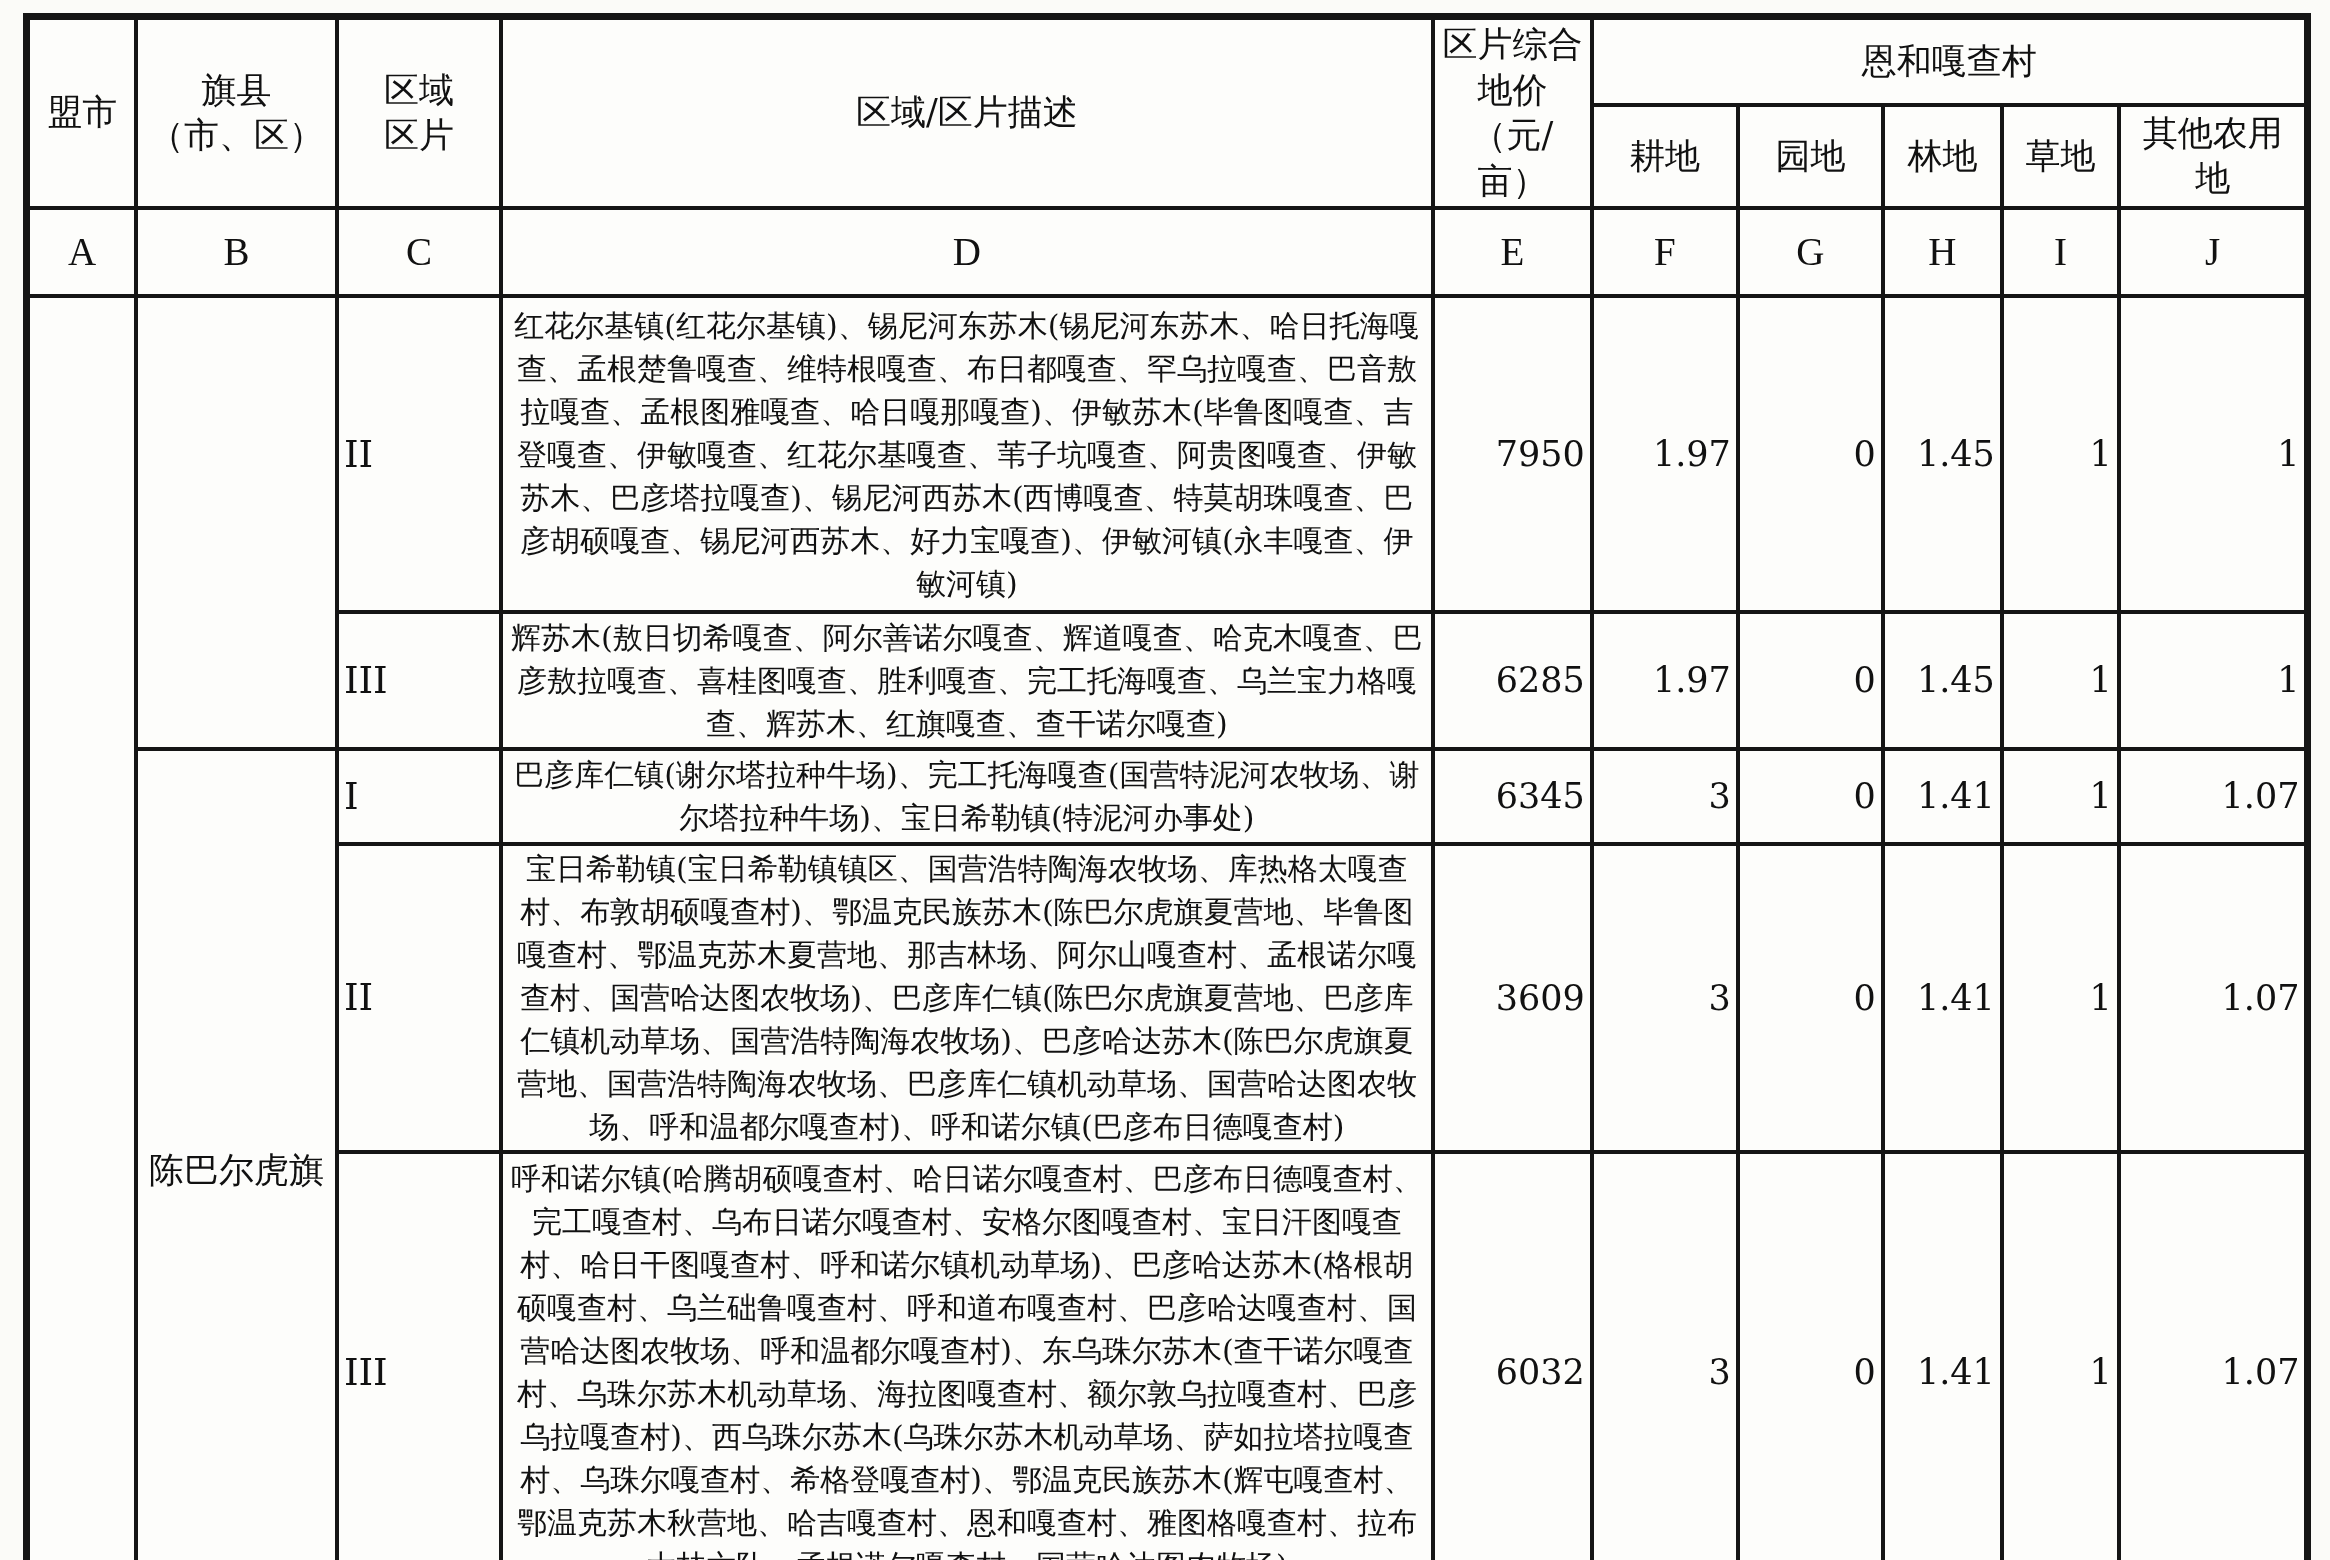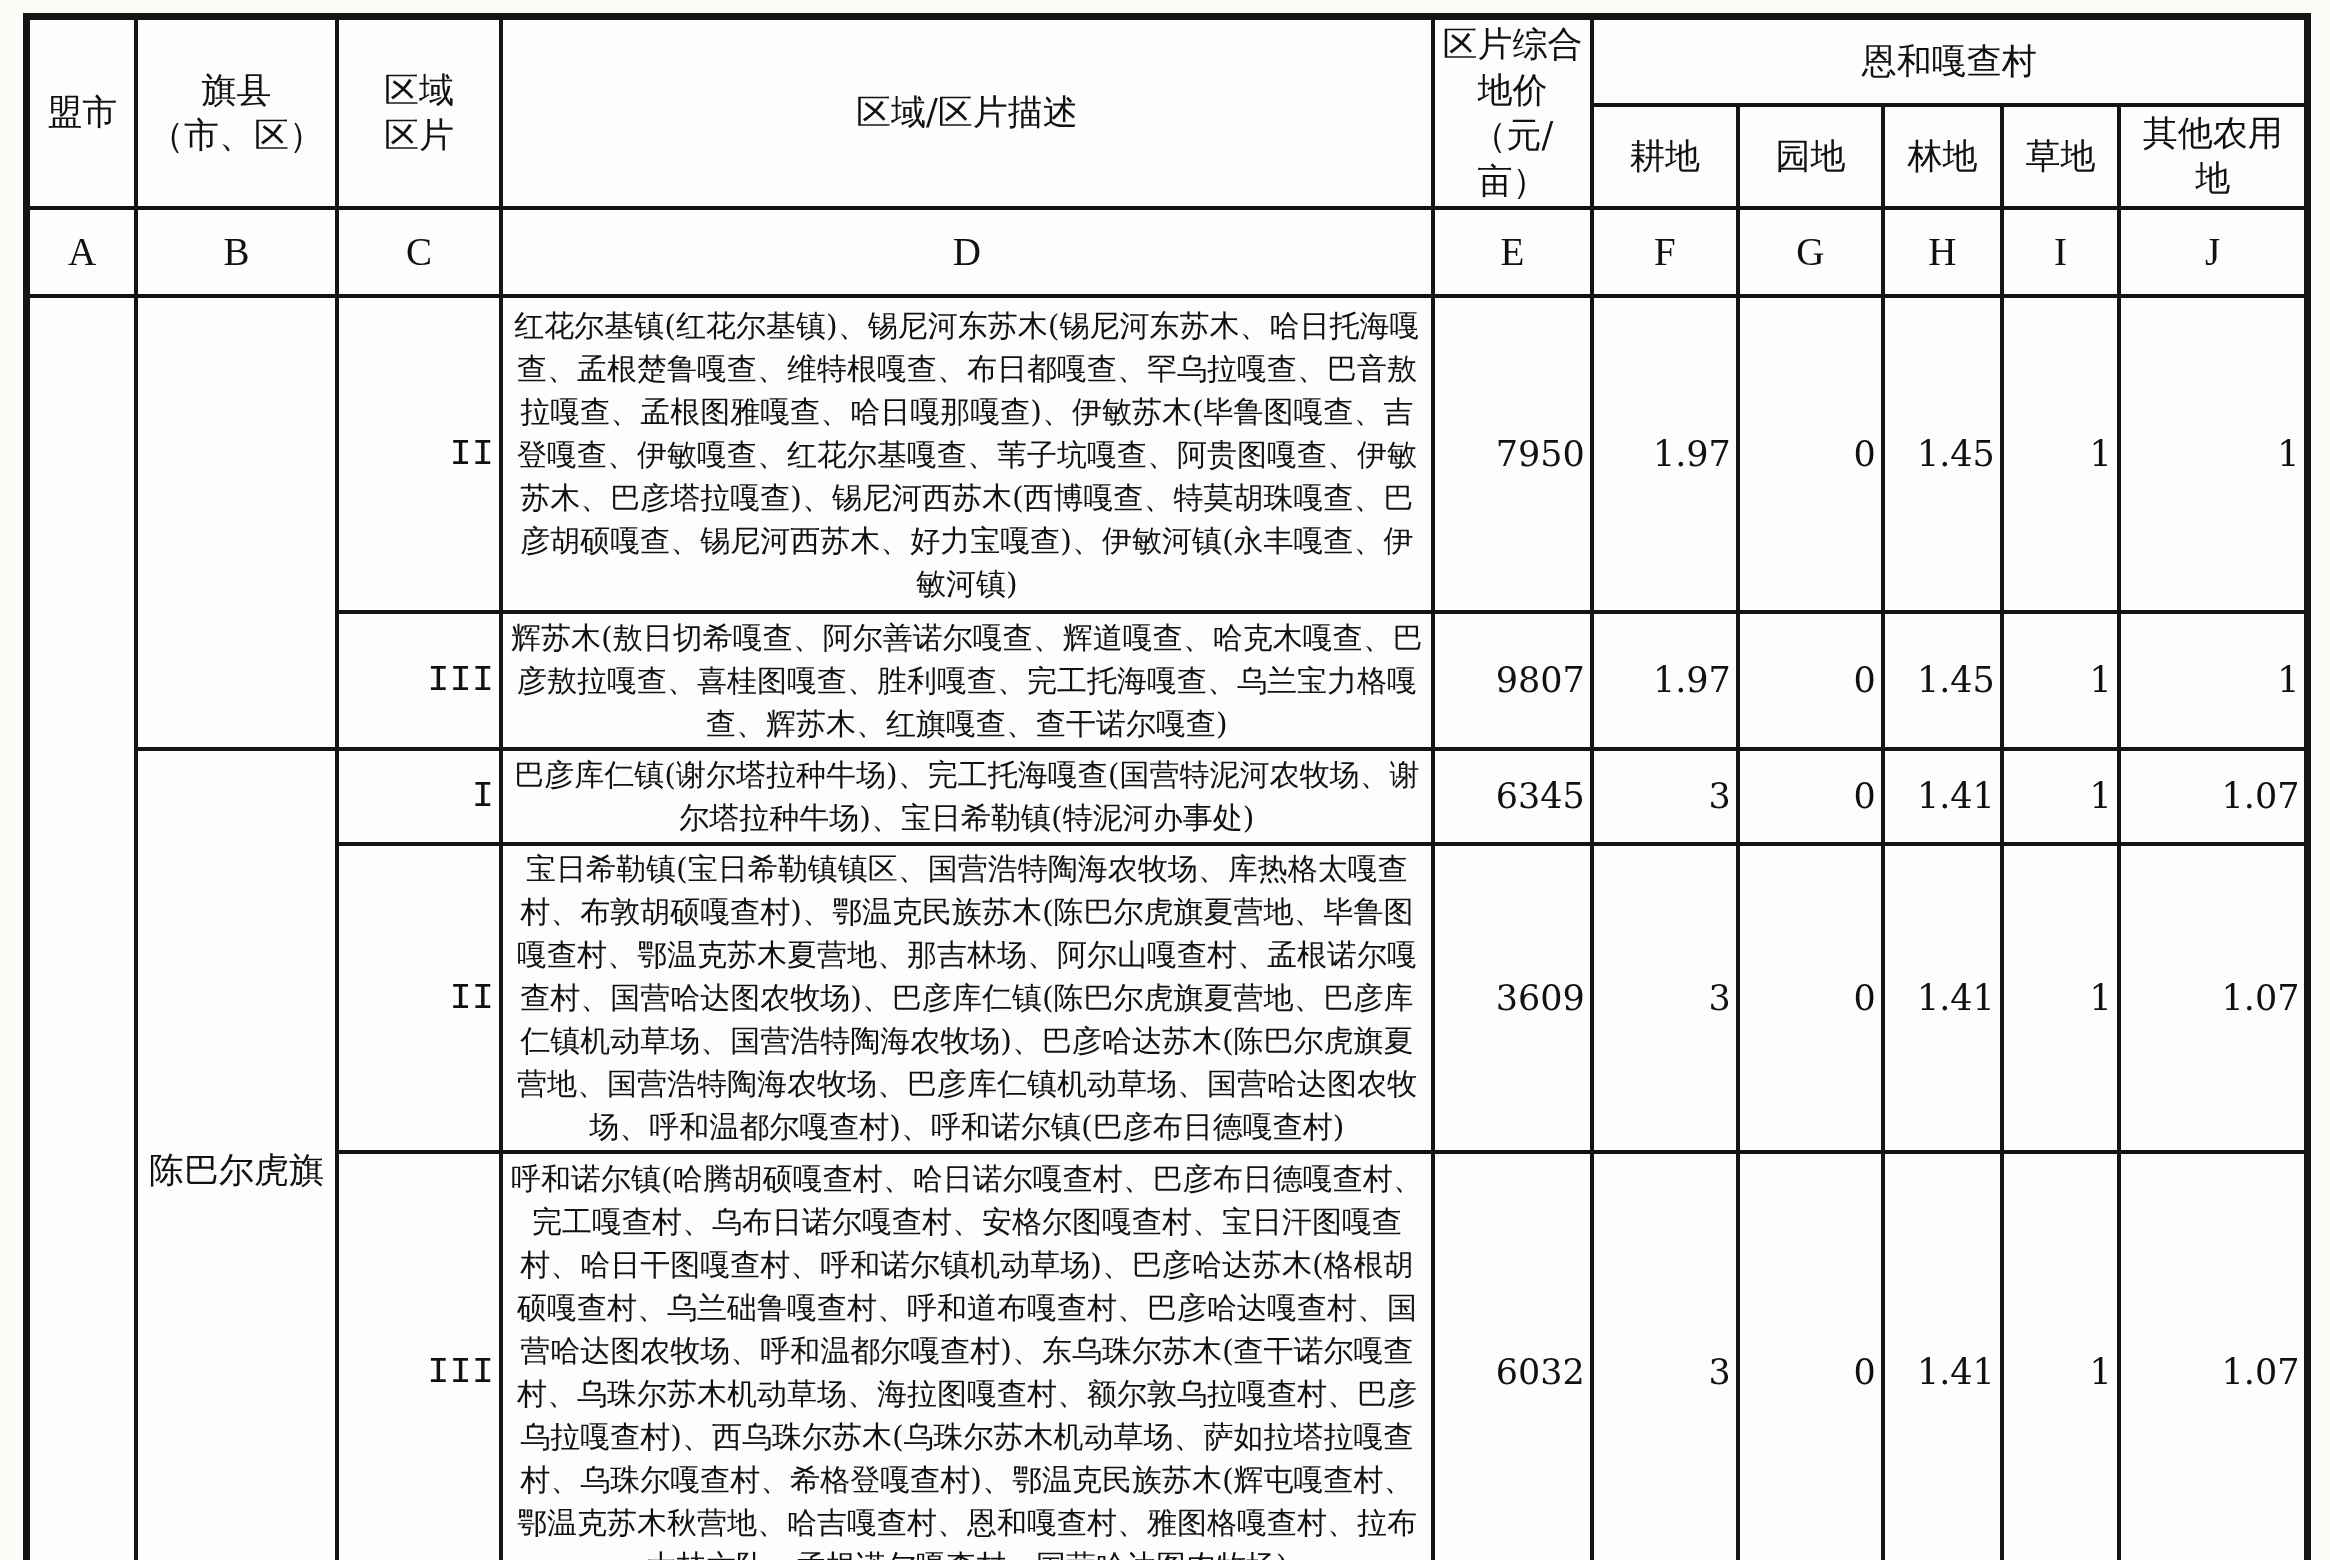--- a/index.html
+++ b/index.html
@@ -25,21 +25,21 @@
     padding:1.7px 5px;
     vertical-align:middle;
     font-weight:normal;
   }
   th{font-size:35px;line-height:1.3;}
   .pre{white-space:pre-line;}
   tr.letters td{
     font-size:39px;text-align:center;height:81px;
     font-family:"Liberation Serif","DejaVu Serif",serif;
   }
-  td.zone{font-size:37px;text-align:right;font-family:Liberation Mono, monospace;}
+  td.zone{font-size:37px;text-align:left;}
   td.desc{
     font-size:30px;line-height:43px;text-align:center;
     vertical-align:middle;padding:3.3px 5px 3.3px 5.9px;
     letter-spacing:0;
   }
   td.num{font-size:35px;text-align:right;}
   td.county{font-size:35px;text-align:center;}
   td.league{font-size:35px;text-align:center;}
   tr.h1{height:84px;}
   tr.h2{height:80px;}
@@ -111,21 +111,21 @@
       <td class="num">1.97</td>
       <td class="num">0</td>
       <td class="num">1.45</td>
       <td class="num">1</td>
       <td class="num">1</td>
     </tr>
 
     <tr class="r2">
       <td class="zone">III</td>
       <td class="desc">辉苏木(敖日切希嘎查、阿尔善诺尔嘎查、辉道嘎查、哈克木嘎查、巴彦敖拉嘎查、喜桂图嘎查、胜利嘎查、完工托海嘎查、乌兰宝力格嘎查、辉苏木、红旗嘎查、查干诺尔嘎查)</td>
-      <td class="num">9807</td>
+      <td class="num">6285</td>
       <td class="num">1.97</td>
       <td class="num">0</td>
       <td class="num">1.45</td>
       <td class="num">1</td>
       <td class="num">1</td>
     </tr>
 
     <tr class="r3">
       <td rowspan="3" class="county">陈巴尔虎旗</td>
       <td class="zone">I</td>

